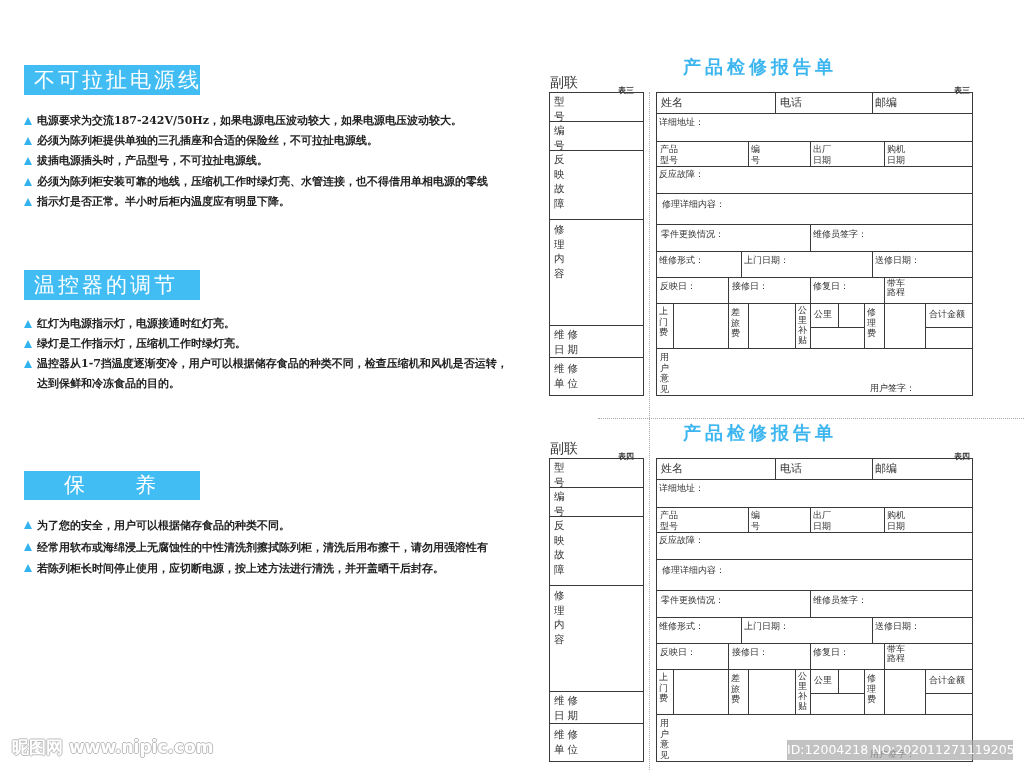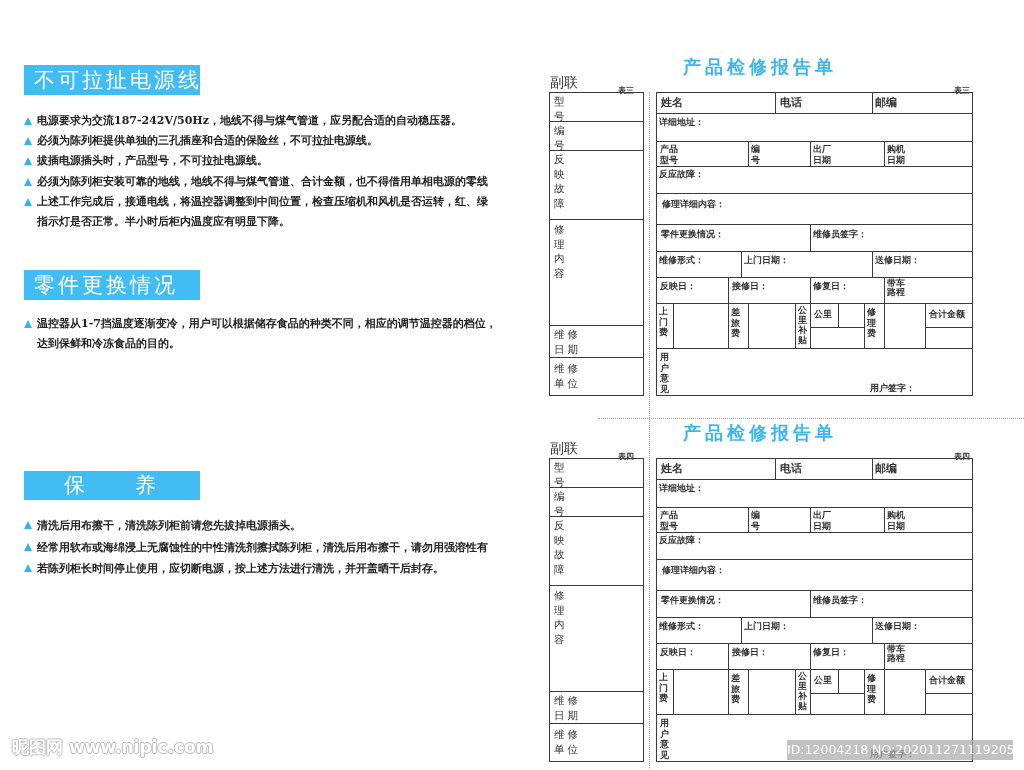--- a/index.html
+++ b/index.html
@@ -25,80 +25,87 @@
     border-left:4px solid transparent; border-right:4px solid transparent; border-bottom:8px solid #33b3ee; }
   
   .vdots { position:absolute; left:649px; top:92px; height:678px; border-left:1px dotted #a8a8a8; }
   .hdots { position:absolute; left:598px; top:418px; width:426px; border-top:1px dotted #a8a8a8; }
   
   .form { position:absolute; left:540px; width:484px; height:350px; }
   .form-title { position:absolute; left:143px; top:5px; font-size:18px; font-weight:bold; letter-spacing:4px; color:#3db6ef; white-space:nowrap; }
   .copy-label { position:absolute; left:10px; top:24px; font-size:14px; color:#333; white-space:nowrap; }
   .sheet-label { position:absolute; top:35px; font-size:8px; font-weight:bold; color:#333; white-space:nowrap; }
   .cell { position:absolute; border:1px solid #3a3a3a; box-sizing:border-box; }
-  .lbl { position:absolute; font-size:9px; line-height:10.5px; color:#333; white-space:nowrap;font-weight:bold; }
+  .lbl { position:absolute; font-size:9px; line-height:10.5px; color:#333; white-space:nowrap; }
   .lbl.big { font-size:11px; line-height:12px; }
   .stack { white-space:normal; word-break:break-all; width:1em; }
   .stack2 { white-space:normal; word-break:break-all; width:2em; }
   .stub-lbl { position:absolute; left:4px; font-size:10.5px; line-height:14.5px; color:#333; }
   .stub-lbl.pair { white-space:normal; word-break:break-all; width:29px; letter-spacing:3px; line-height:15px; }
   
   .wm { position:absolute; left:12px; top:736px; font-family:"DejaVu Sans","Liberation Sans",sans-serif; font-size:17px; font-weight:bold; color:#ffffff;
     text-shadow:1px 0 #bdbdbd,-1px 0 #bdbdbd,0 1px #bdbdbd,0 -1px #bdbdbd; white-space:nowrap; }
   .wm span { margin-right:6px; }
   .id-badge { position:absolute; left:787px; top:740px; width:226px; height:20px; background:rgba(170,170,170,0.72); color:#ffffff;
     font-family:"DejaVu Sans","Liberation Sans",sans-serif; font-size:12.5px; line-height:20px; text-align:center; white-space:nowrap; overflow:hidden; }
 </style>
 </head>
 <body>
 
 <div>
   <div class="sec-head" style="top:65px;">不可拉扯电源线</div>
   <ul class="bullets b1" style="top:111px;">
     <li>
         <span class="tri"></span>
-        <span class="line">电源要求为交流187-242V/50Hz，地线不得与煤气管道，应另配合适的自动稳压器。</span>
+        <span class="line">电源要求为交流187-242V/50Hz，如果电源电压波动较大，如果电源电压波动较大。</span>
       </li>
     <li>
         <span class="tri"></span>
         <span class="line">必须为陈列柜提供单独的三孔插座和合适的保险丝，不可拉扯电源线。</span>
       </li>
     <li>
         <span class="tri"></span>
         <span class="line">拔插电源插头时，产品型号，不可拉扯电源线。</span>
       </li>
     <li>
         <span class="tri"></span>
-        <span class="line">必须为陈列柜安装可靠的地线，地线不得与煤气管道、合计金额，也不得借用单相电源的零线</span>
-      </li>
-    <li>
-        <span class="tri"></span>
-        <span class="line">上述工作完成后，接通电线，将温控器调整到中间位置，检查压缩机和风机是否运转，红、绿</span>
+        <span class="line">必须为陈列柜安装可靠的地线，压缩机工作时绿灯亮、水管连接，也不得借用单相电源的零线</span>
+      </li>
+    <li>
+        <span class="tri"></span>
         <span class="line">指示灯是否正常。半小时后柜内温度应有明显下降。</span>
       </li>
   </ul>
 </div>
 
 <div>
-  <div class="sec-head" style="top:270px;">零件更换情况</div>
+  <div class="sec-head" style="top:270px;">温控器的调节</div>
   <ul class="bullets b2" style="top:314px;">
     <li>
         <span class="tri"></span>
-        <span class="line">温控器从1-7挡温度逐渐变冷，用户可以根据储存食品的种类不同，相应的调节温控器的档位，</span>
+        <span class="line">红灯为电源指示灯，电源接通时红灯亮。</span>
+      </li>
+    <li>
+        <span class="tri"></span>
+        <span class="line">绿灯是工作指示灯，压缩机工作时绿灯亮。</span>
+      </li>
+    <li>
+        <span class="tri"></span>
+        <span class="line">温控器从1-7挡温度逐渐变冷，用户可以根据储存食品的种类不同，检查压缩机和风机是否运转，</span>
         <span class="line">达到保鲜和冷冻食品的目的。</span>
       </li>
   </ul>
 </div>
 
 <div>
   <div class="sec-head wide" style="top:471px;height:29px;line-height:29px;">保养</div>
   <ul class="bullets b3" style="top:515px;">
     <li>
         <span class="tri"></span>
-        <span class="line">清洗后用布擦干，清洗陈列柜前请您先拔掉电源插头。</span>
+        <span class="line">为了您的安全，用户可以根据储存食品的种类不同。</span>
       </li>
     <li>
         <span class="tri"></span>
         <span class="line">经常用软布或海绵浸上无腐蚀性的中性清洗剂擦拭陈列柜，清洗后用布擦干，请勿用强溶性有</span>
       </li>
     <li>
         <span class="tri"></span>
         <span class="line">若陈列柜长时间停止使用，应切断电源，按上述方法进行清洗，并开盖晒干后封存。</span>
       </li>
   </ul>

